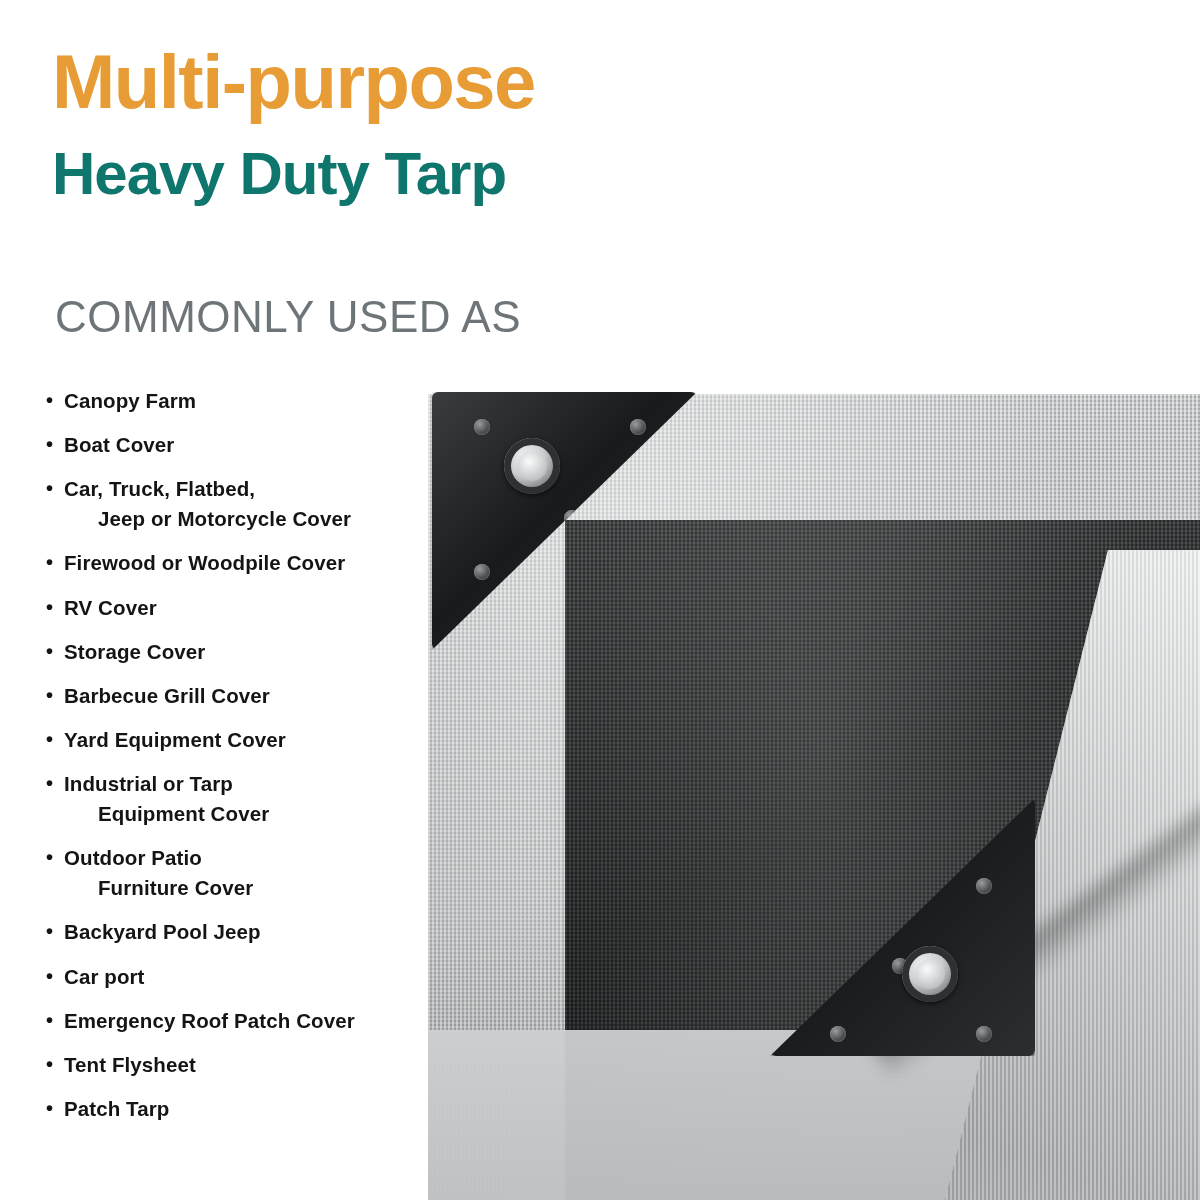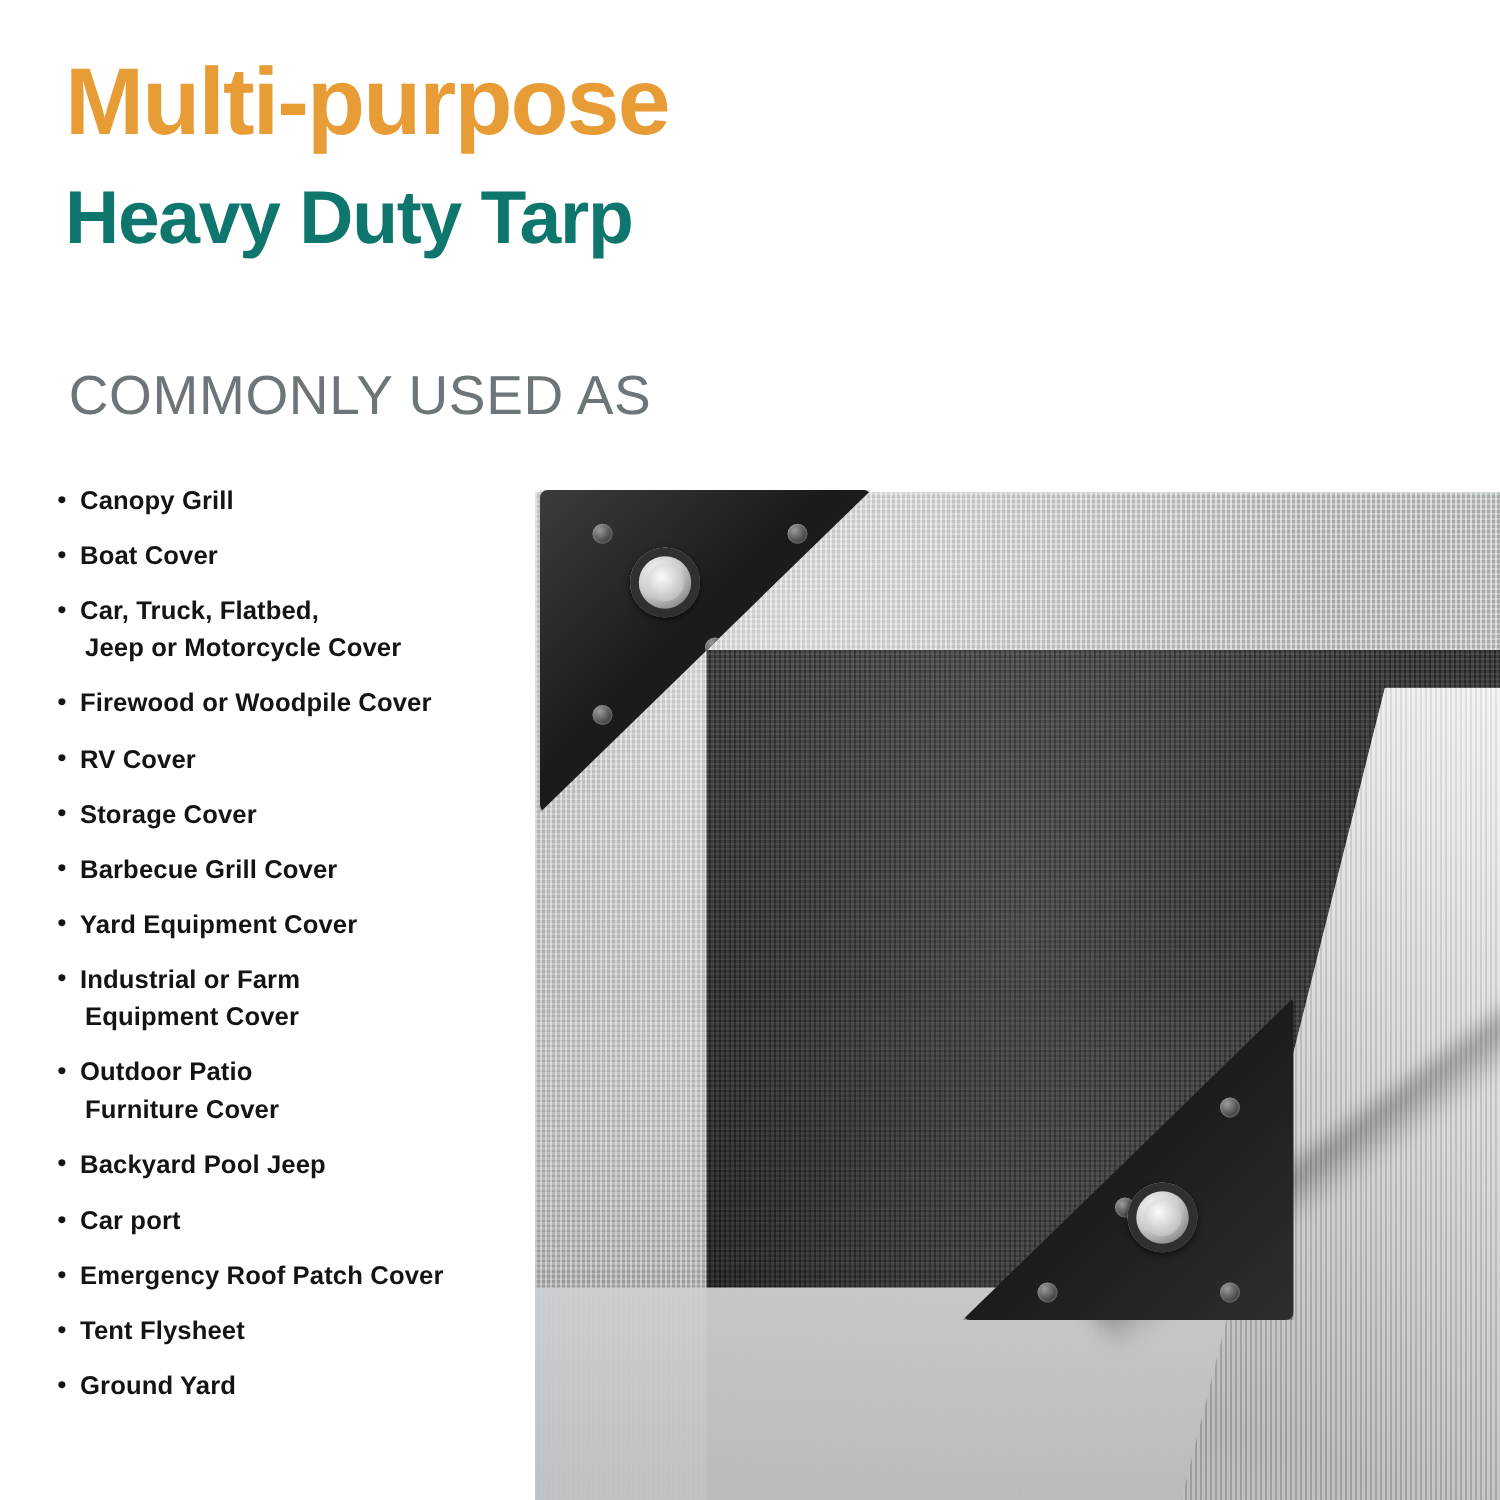--- a/index.html
+++ b/index.html
@@ -67,20 +67,21 @@
   .uses-list li::before {
     content: "•";
     position: absolute;
     left: 0; top: 0;
     font-size: 20px;
     color: #141414;
   }
   .uses-list li .cont {
     display: block;
     padding-left: 4px;
+    margin-left: 30px;
   }
 
   
   .photo {
     position: absolute;
     left: 410px; top: 390px;
     width: 790px; height: 810px;
     overflow: hidden;
     background: #ffffff;
   }
@@ -214,21 +215,21 @@
 
   <div class="headline-wrap">
     <div class="headline-top">Multi-purpose</div>
     <div class="headline-sub">Heavy Duty Tarp</div>
   </div>
 
   <div class="section-title">COMMONLY USED AS</div>
 
   <ul class="uses-list">
     <li>
-      <span>Canopy Grill</span>
+      <span>Canopy Farm</span>
     </li>
     <li>
       <span>Boat Cover</span>
     </li>
     <li>
       <span>Car, Truck, Flatbed,</span>
       <span class="cont">Jeep or Motorcycle Cover</span>
     </li>
     <li>
       <span>Firewood or Woodpile Cover</span>
@@ -239,41 +240,41 @@
     <li>
       <span>Storage Cover</span>
     </li>
     <li>
       <span>Barbecue Grill Cover</span>
     </li>
     <li>
       <span>Yard Equipment Cover</span>
     </li>
     <li>
-      <span>Industrial or Farm</span>
+      <span>Industrial or Tarp</span>
       <span class="cont">Equipment Cover</span>
     </li>
     <li>
       <span>Outdoor Patio</span>
       <span class="cont">Furniture Cover</span>
     </li>
     <li>
       <span>Backyard Pool Jeep</span>
     </li>
     <li>
       <span>Car port</span>
     </li>
     <li>
       <span>Emergency Roof Patch Cover</span>
     </li>
     <li>
       <span>Tent Flysheet</span>
     </li>
     <li>
-      <span>Ground Yard</span>
+      <span>Patch Tarp</span>
     </li>
   </ul>
 
   <div class="photo">
     <div class="tarp-silver"></div>
     <div class="tarp-dark"></div>
     <div class="tarp-bottom-strip"></div>
     <div class="tarp-flap"></div>
     <div class="fold-shadow"></div>
 

